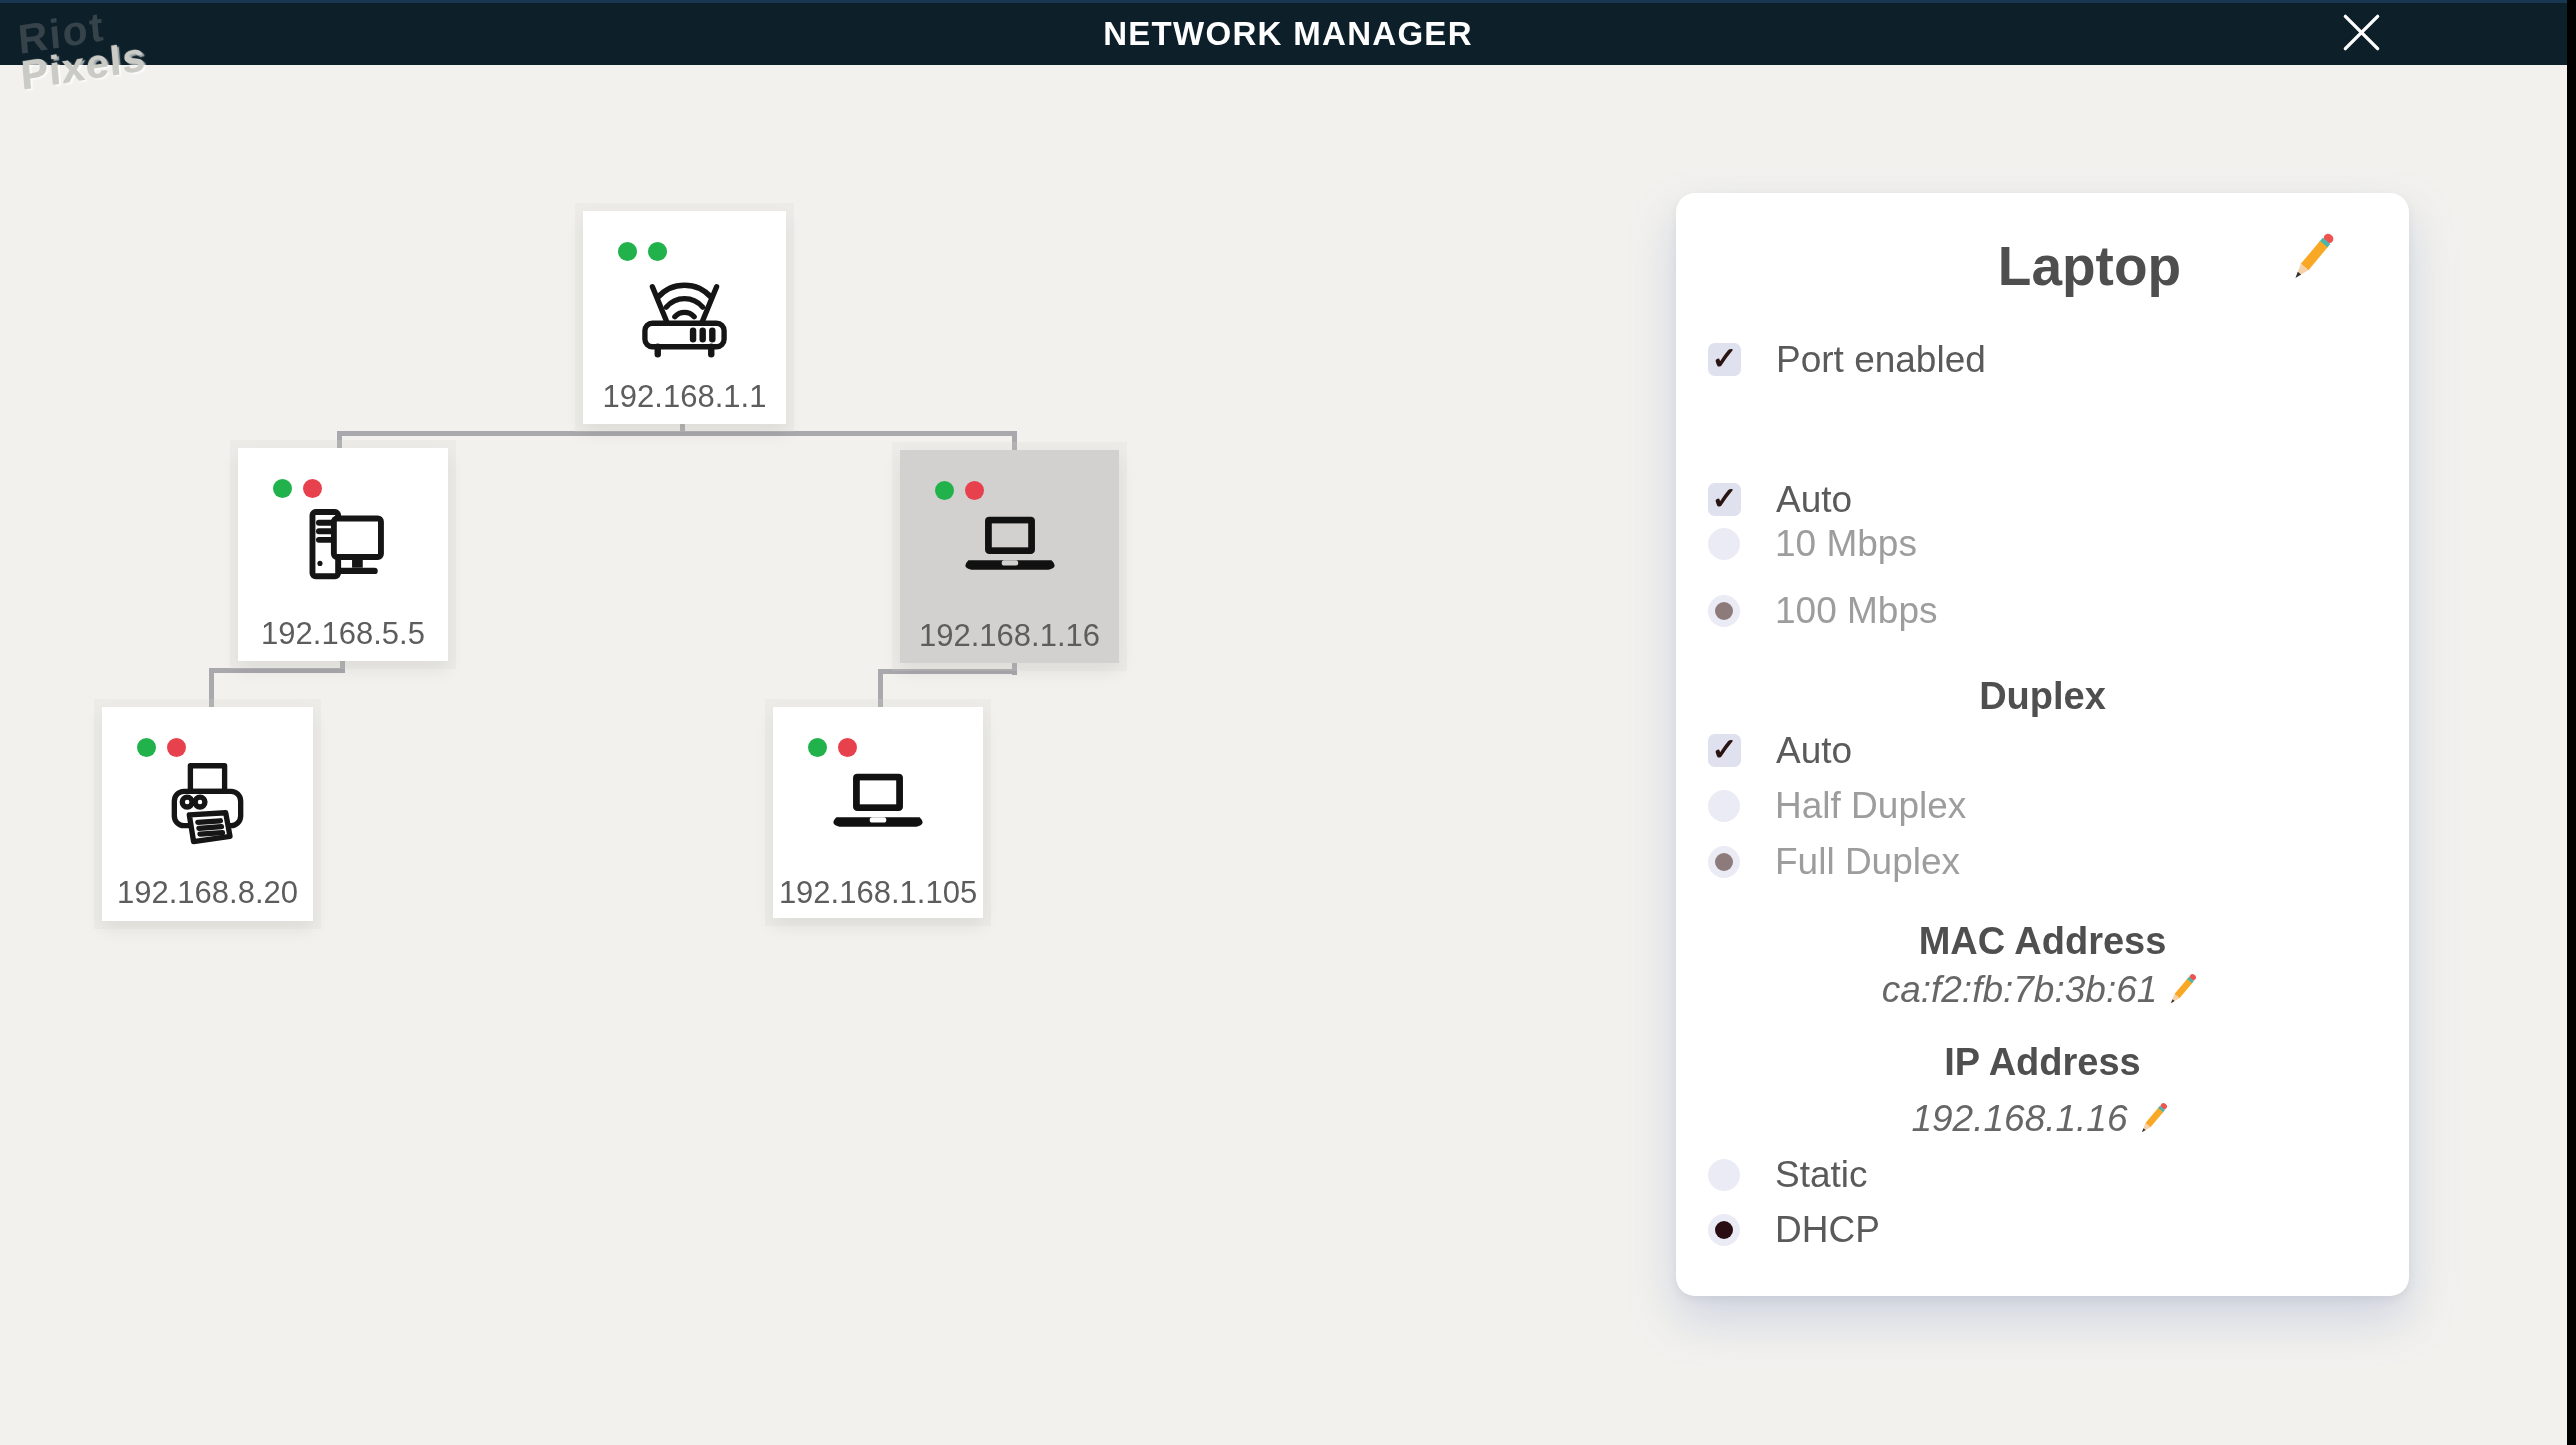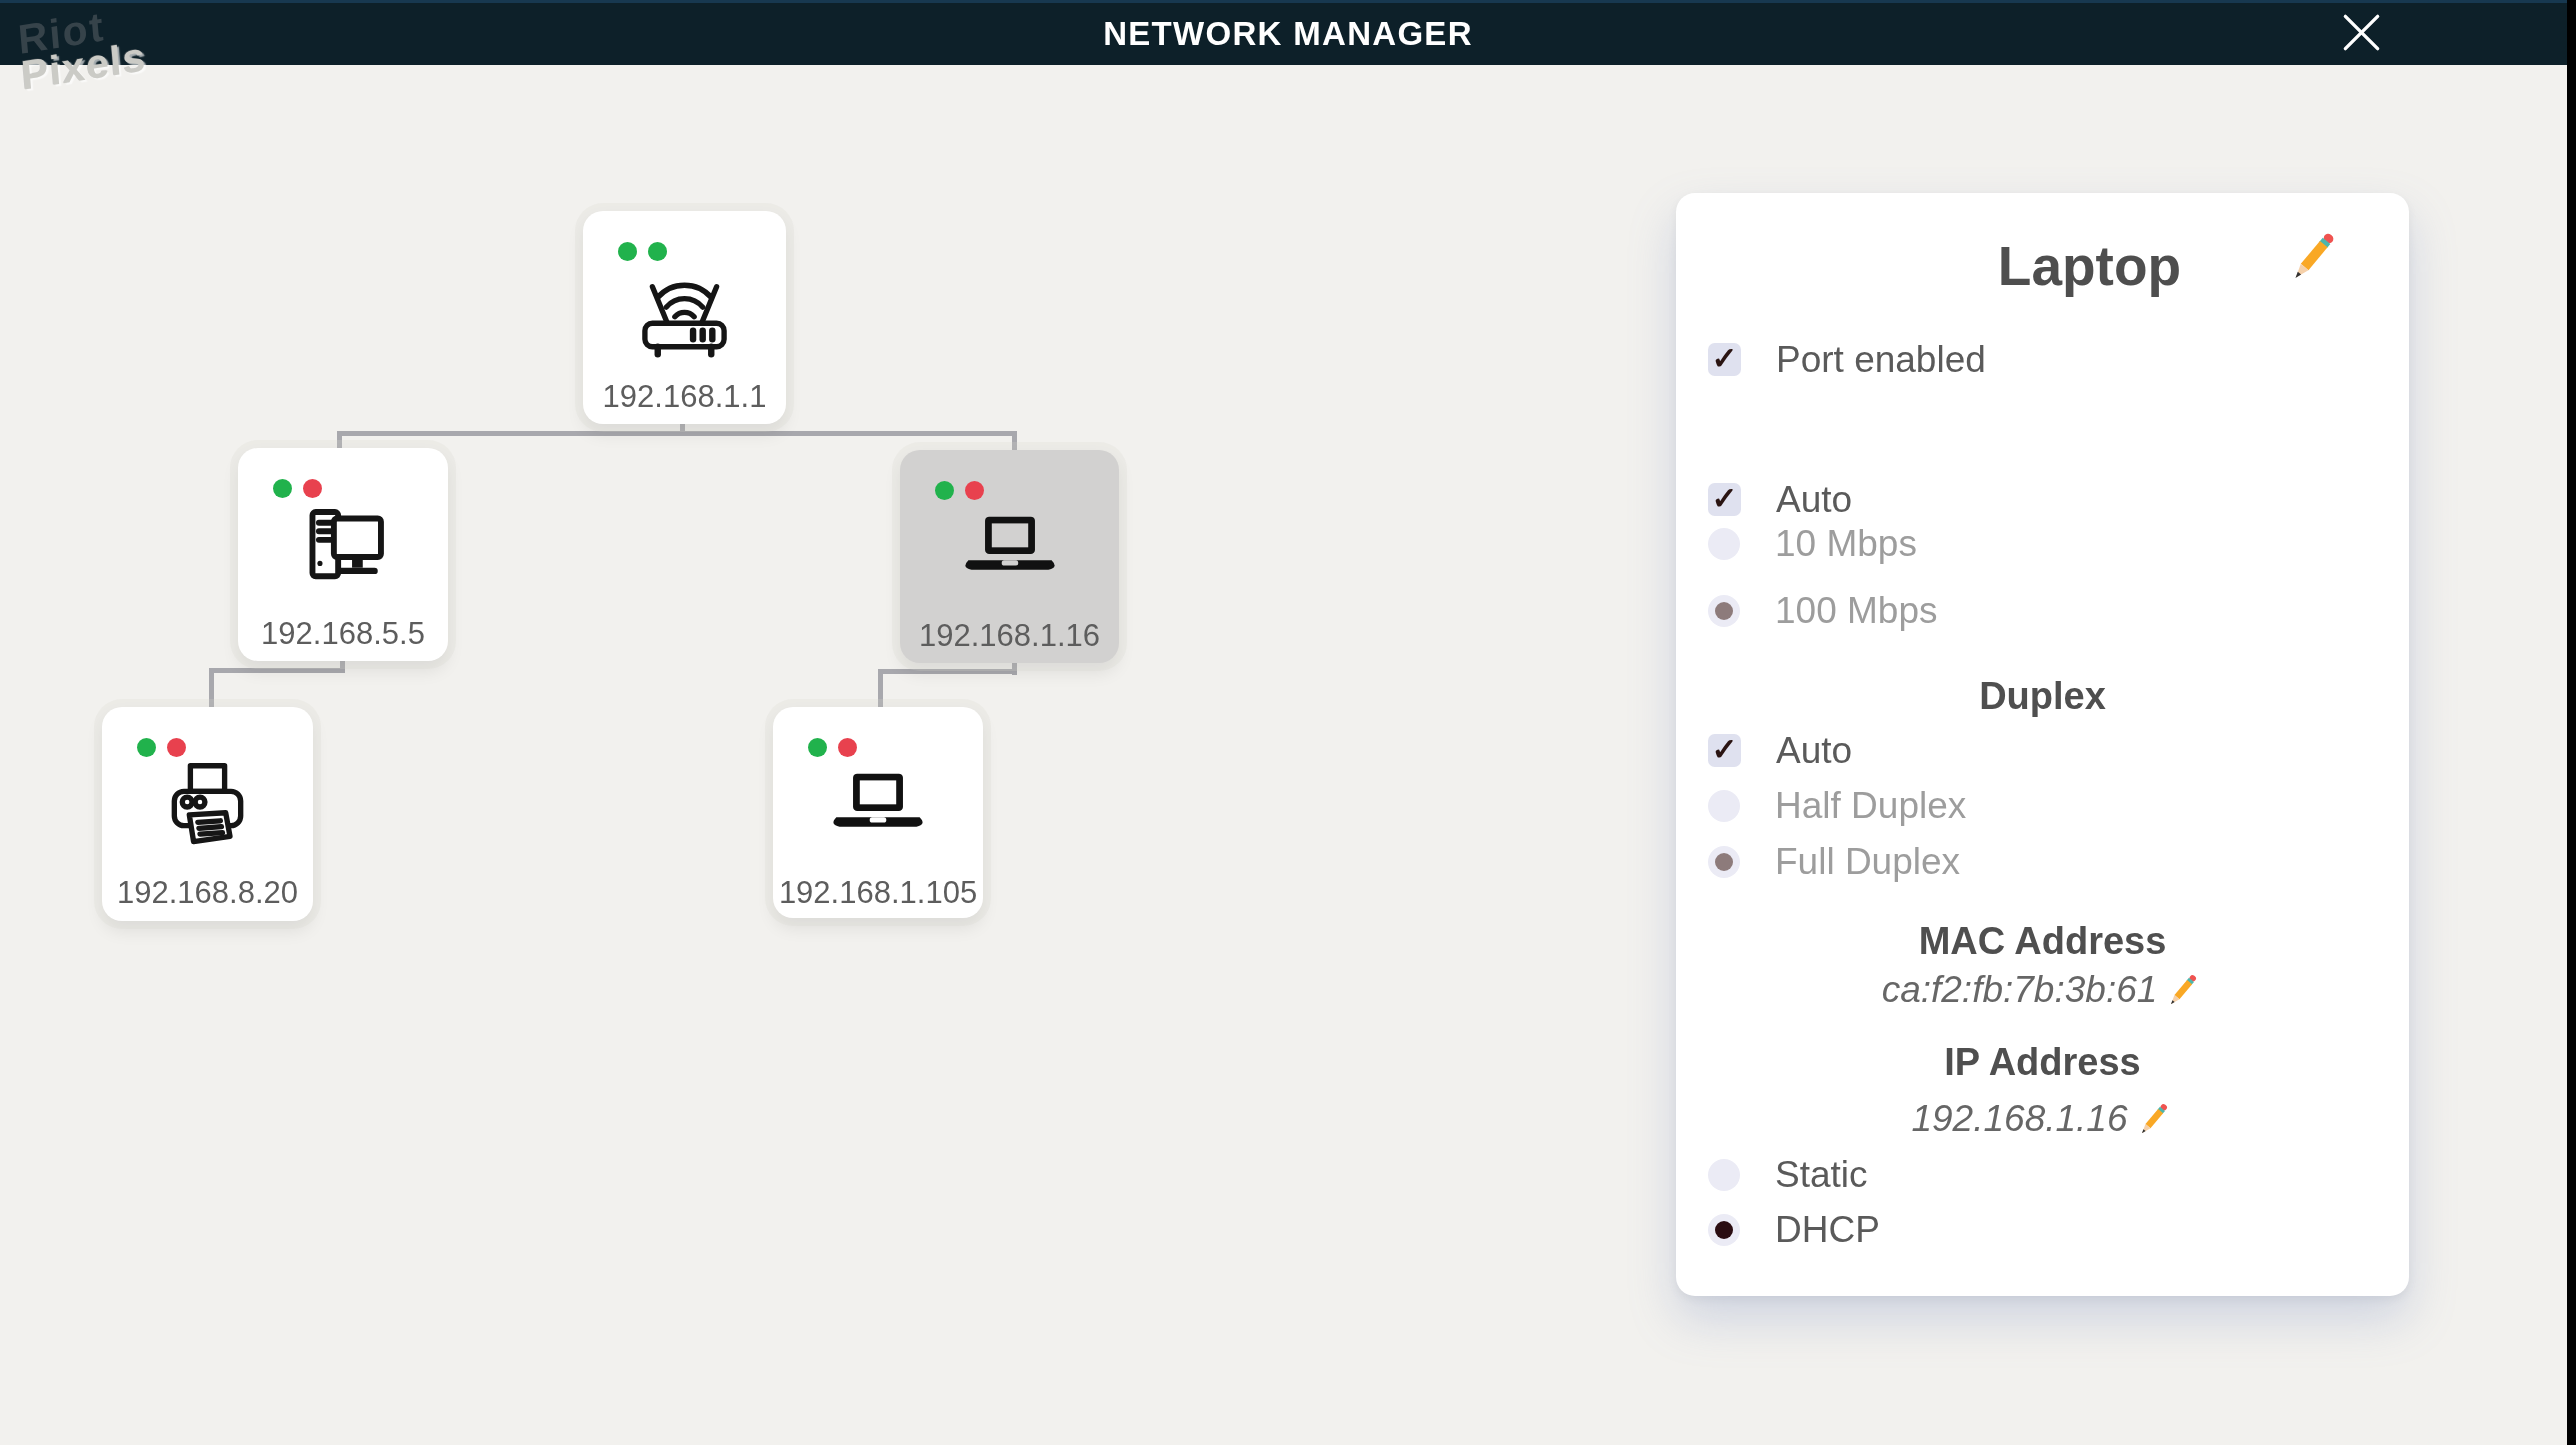--- a/index.html
+++ b/index.html
@@ -27,21 +27,21 @@
     position:absolute;left:19px;top:10.7px;transform:rotate(-9deg) skewX(-4deg);
     font-weight:bold;line-height:.95;pointer-events:none;
   }
   .wm1{font-size:41px;color:#3a464d;opacity:.92;letter-spacing:2px;}
   .wm2{font-size:41px;color:#cbcbc6;margin-top:-2.7px;letter-spacing:1.3px;
        text-shadow:2px 2px 1.3px rgba(255,255,255,.65), -0.7px -0.7px 0 rgba(130,130,130,.35);}
   
   .wire{position:absolute;background:#a8a8ad;}
   
   .node{
-    position:absolute;background:#fff;--cardbg:#ffffff;border-radius:20px;
+    position:absolute;background:#fff;--cardbg:#ffffff;border-radius:0;
     box-shadow:0 0 0 8px rgba(213,215,207,.22), 0 9.4px 17.4px rgba(0,0,0,.08);
     display:flex;flex-direction:column;cursor:pointer;
   }
   .node.selected{background:#d2d1d0;--cardbg:#d2d1d0;}
   .dots{display:flex;gap:11.4px;padding:31px 0 0 35px;}
   .dot{width:19px;height:19px;border-radius:50%;}
   .dot.green{background:#21b24c;}
   .dot.red{background:#e8414e;}
   .nicon{flex:0 0 auto;height:114px;display:flex;align-items:center;justify-content:center;margin-top:-5.4px;}
   .nlabel{text-align:center;font-size:31px;color:#5d5d5d;margin-top:9.4px;}
@@ -68,21 +68,21 @@
     display:flex;align-items:center;justify-content:center;flex:0 0 auto;
   }
   .checkmark{font-size:31px;font-weight:bold;color:#2a1412;line-height:1;transform:translateY(-1.3px);}
   .radio{
     width:32px;height:32px;border-radius:50%;background:#ebebf5;
     display:flex;align-items:center;justify-content:center;flex:0 0 auto;
   }
   .radio.sel::after{content:'';width:18px;height:18px;border-radius:50%;background:#8d7b7b;}
   .radio.dark::after{content:'';width:18px;height:18px;border-radius:50%;background:#2a0d12;}
   .pval{
-    position:absolute;width:100%;display:flex;justify-content:center;align-items:flex-end;gap:5px;
+    position:absolute;width:100%;display:flex;justify-content:center;align-items:flex-start;gap:5px;
     font-size:37px;font-style:italic;color:#666;
   }
   .mini-pencil{width:41px;height:41px;cursor:pointer;}
   .pencil-svg{transform:rotate(40deg);}
 </style>
 </head>
 <body>
 
 <div class="topbar">
   <div class="topbar-title">NETWORK MANAGER</div>

